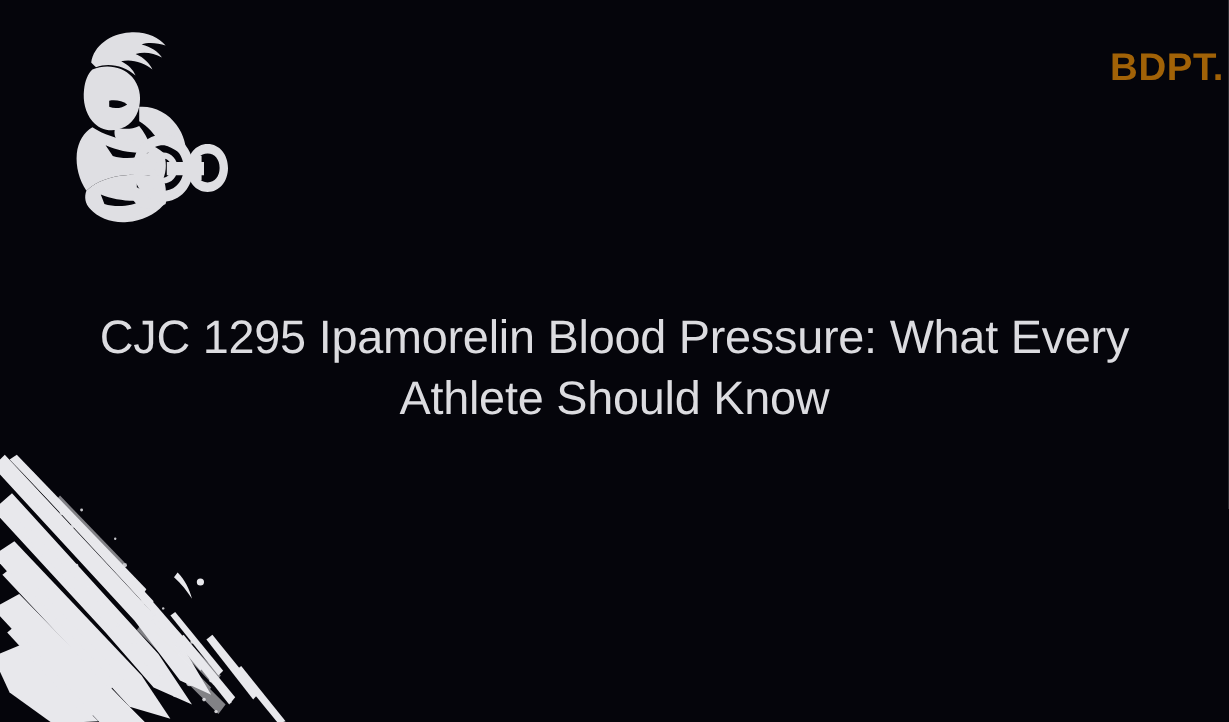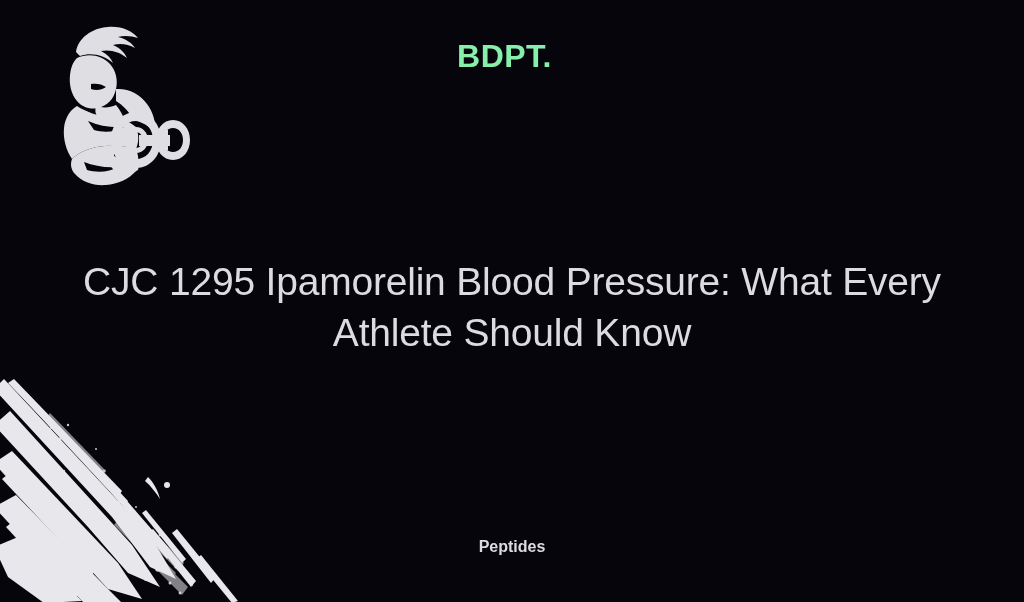--- a/index.html
+++ b/index.html
@@ -33,27 +33,27 @@
   #brand-logo svg {
     display: block;
     width: 100%;
     height: 100%;
   }
 
   
   #brand-wordmark {
     position: absolute;
     left: 0;
-    right: 15px;
+    right: 4px;
     top: 36px;
-    text-align: center;
+    text-align: right;
     font-size: 32px;
     font-weight: bold;
     letter-spacing: 0.5px;
-    color: #86efac;
+    color: #a16207;
     line-height: 40px;
   }
 
   
   #article-title {
     position: absolute;
     left: 50%;
     transform: translateX(-50%);
     top: 230px;
     width: 952px;
@@ -159,21 +159,20 @@
 
         <path d="M118 108 L124 108 L124 128 L118 128 Z"></path>
       </g>
     </svg>
   </div>
 
   <div id="brand-wordmark">BDPT.</div>
 
   <h1 id="article-title">CJC 1295 Ipamorelin Blood Pressure: What Every Athlete Should Know</h1>
 
-  <div id="category-label">Peptides</div>
 
   <div id="brush-decoration">
     <svg viewBox="0 0 290 235" xmlns="http://www.w3.org/2000/svg" aria-hidden="true">
       <g fill="#e8e8ec">
 
         <path d="M-6 22 L4 12 L150 168 L176 212 L150 200 L112 150 Z"></path>
 
         <path d="M-6 58 L10 44 L132 178 L160 220 L128 206 L88 160 Z"></path>
 
         <path d="M-6 96 L12 84 L118 196 L142 232 L108 222 L64 174 Z"></path>

